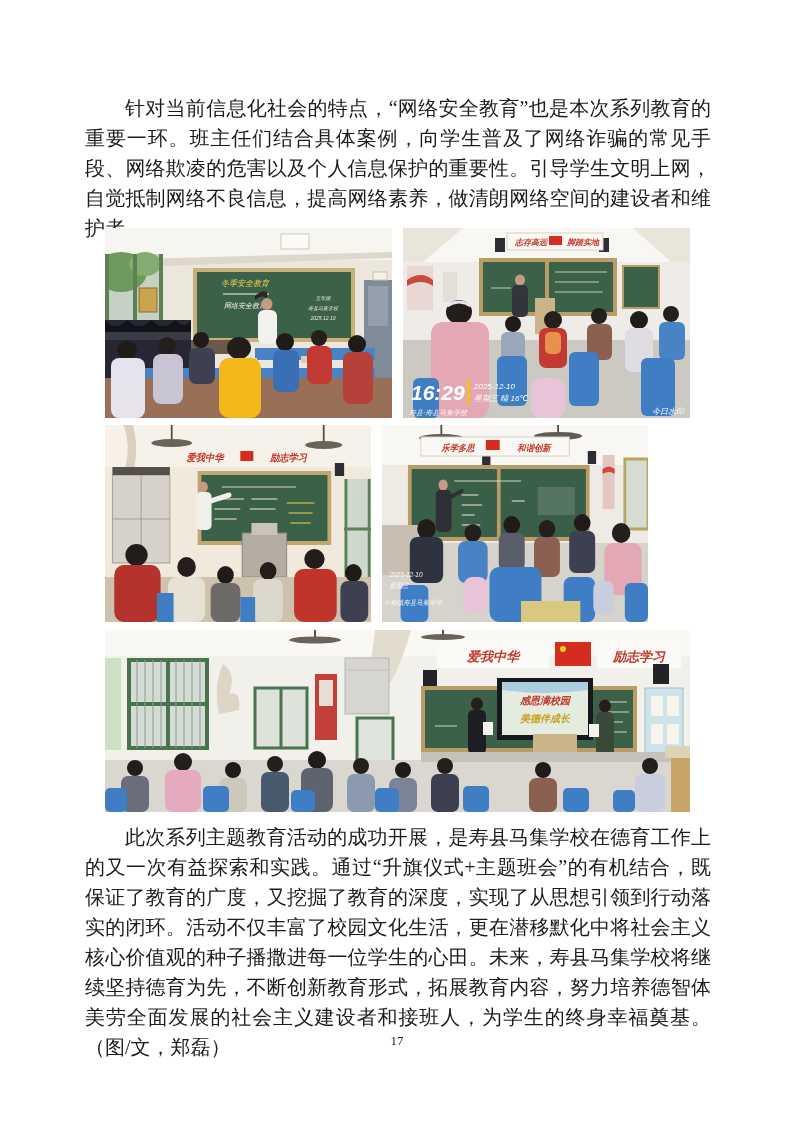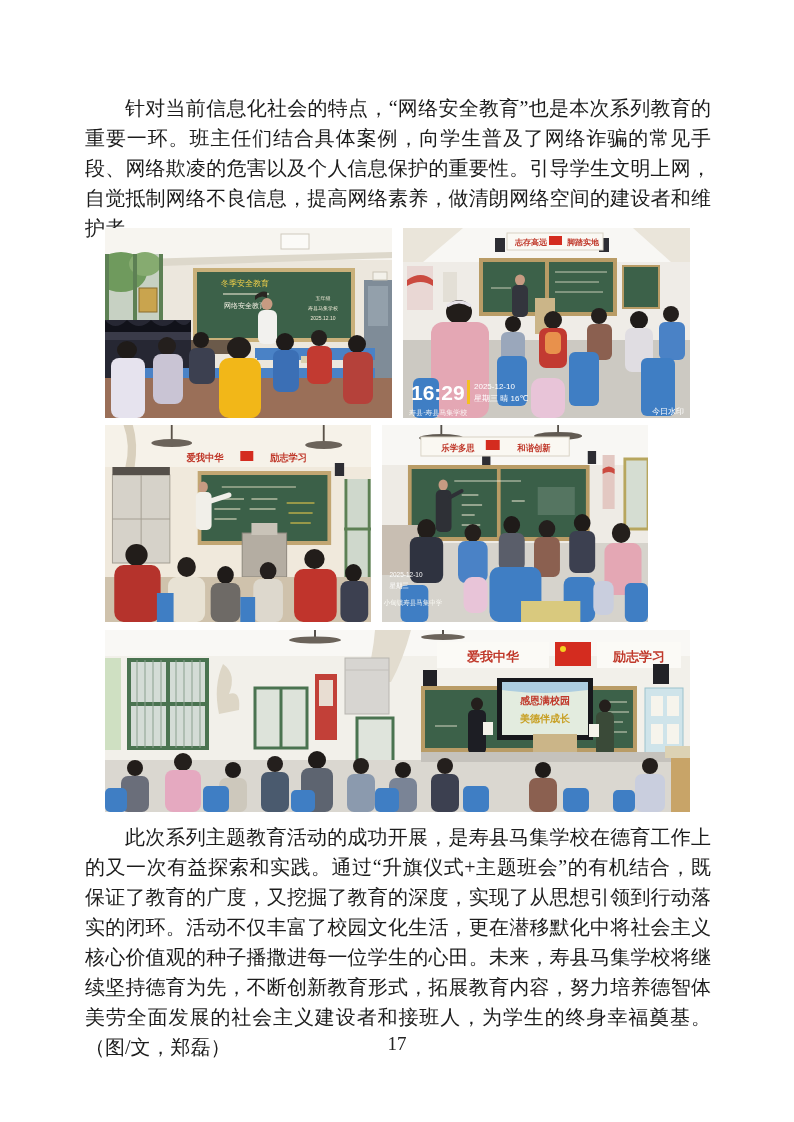--- a/index.html
+++ b/index.html
@@ -21,29 +21,29 @@
     color:#1c1c1c;
   }
   .para-intro{top:93px;}
   .para-closing{top:822px;}
   .photo-stack{
     position:absolute;left:105px;top:228px;width:585px;
     display:flex;flex-direction:column;gap:7px;
   }
   .photo-row{display:flex;gap:11px;}
   .photo{
-    background:#dddddd;overflow:hidden;position:relative;flex:none;
+    background:#dddddd;overflow:hidden;position:relative;flex:none;font-style:italic;
   }
   .photo svg{display:block;width:100%;height:100%;}
   .ph-small{width:287px;height:190px;}
   .ph-small2{width:266px;height:197px;}
   .ph-wide{width:585px;height:182px;margin-top:1px;}
   .page-number{
     position:absolute;left:0;right:0;top:1033px;
-    text-align:center;font-size:19px;color:#222;
+    text-align:center;font-size:13px;color:#222;
   }
   svg text{font-family:"Liberation Sans","DejaVu Sans",sans-serif;}
 </style>
 </head>
 <body>
 
 <div class="page">
 
   <div class="para para-intro">针对当前信息化社会的特点，“网络安全教育”也是本次系列教育的重要一环。班主任们结合具体案例，向学生普及了网络诈骗的常见手段、网络欺凌的危害以及个人信息保护的重要性。引导学生文明上网，自觉抵制网络不良信息，提高网络素养，做清朗网络空间的建设者和维护者。</div>
 

